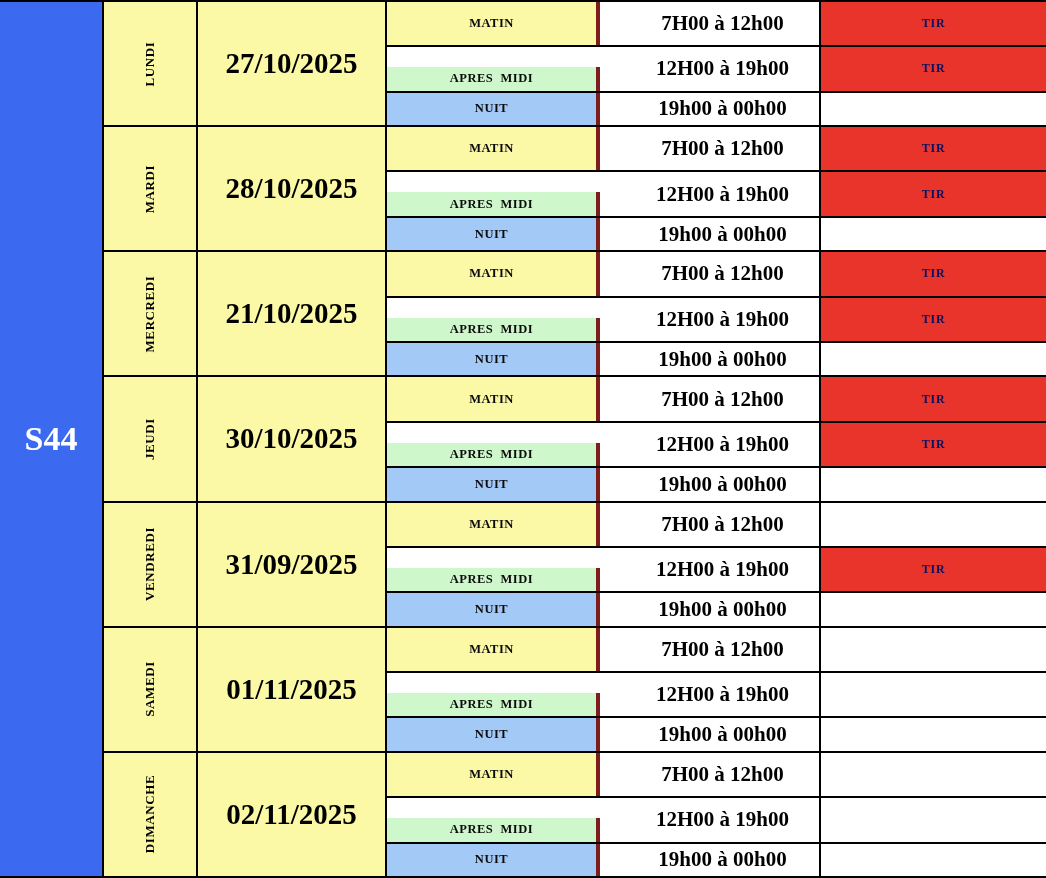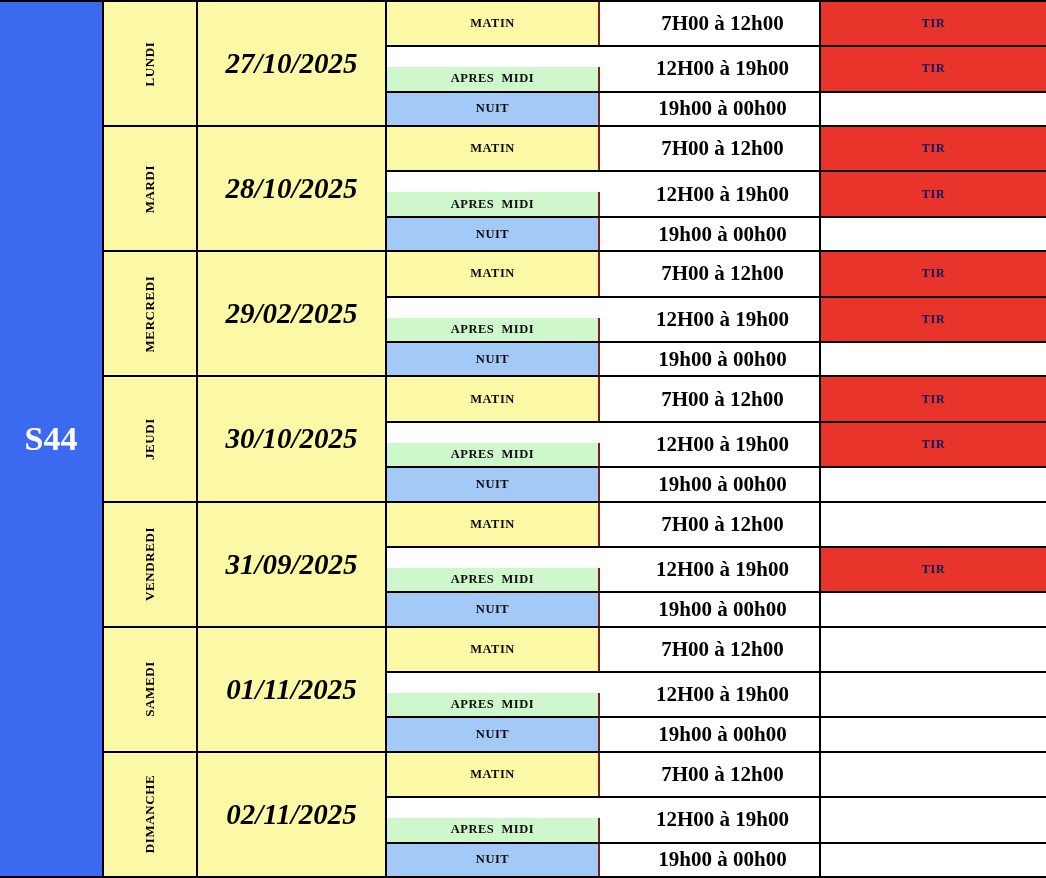--- a/index.html
+++ b/index.html
@@ -91,21 +91,20 @@
     box-sizing: border-box;
     display: flex;
     align-items: center;
     justify-content: center;
   }
   .date-text {
     font-size: 29px;
     font-weight: bold;
     color: #000000;
     font-family: "Liberation Serif", "DejaVu Serif", serif;
-    font-style: italic;
   }
 
   
   .shifts-col {
     flex: 1 1 auto;
     display: flex;
     flex-direction: column;
     min-width: 0;
   }
 
@@ -116,21 +115,21 @@
     border-bottom: 2px solid #000;
     min-height: 0;
   }
   .shift-row.r-matin      { flex: 36 1 0; }
   .shift-row.r-apresmidi  { flex: 36 1 0; }
   .shift-row.r-nuit       { flex: 27 1 0; border-bottom: none; }
 
   .shift-name {
     width: 213px;
     flex: 0 0 213px;
-    border-right: 2px solid #7f1d1d;
+    border-right: 4px solid #7f1d1d;
     box-sizing: border-box;
     display: flex;
     align-items: center;
     justify-content: center;
     overflow: hidden;
   }
   .shift-name span {
     font-size: 12.5px;
     font-weight: bold;
     color: #0b0b0b;
@@ -274,21 +273,21 @@
               <span></span>
             </div>
           </div>
         </div>
       </div>
       <div class="day-block">
         <div class="dayname-cell">
           <span class="dayname-text">MERCREDI</span>
         </div>
         <div class="date-cell">
-          <span class="date-text">29/02/2025</span>
+          <span class="date-text">21/10/2025</span>
         </div>
         <div class="shifts-col">
           <div class="shift-row r-matin">
             <div class="shift-name sh-matin">
               <span>MATIN</span>
             </div>
             <div class="shift-time">
               <span>7H00 à 12h00</span>
             </div>
             <div class="shift-assign filled">

